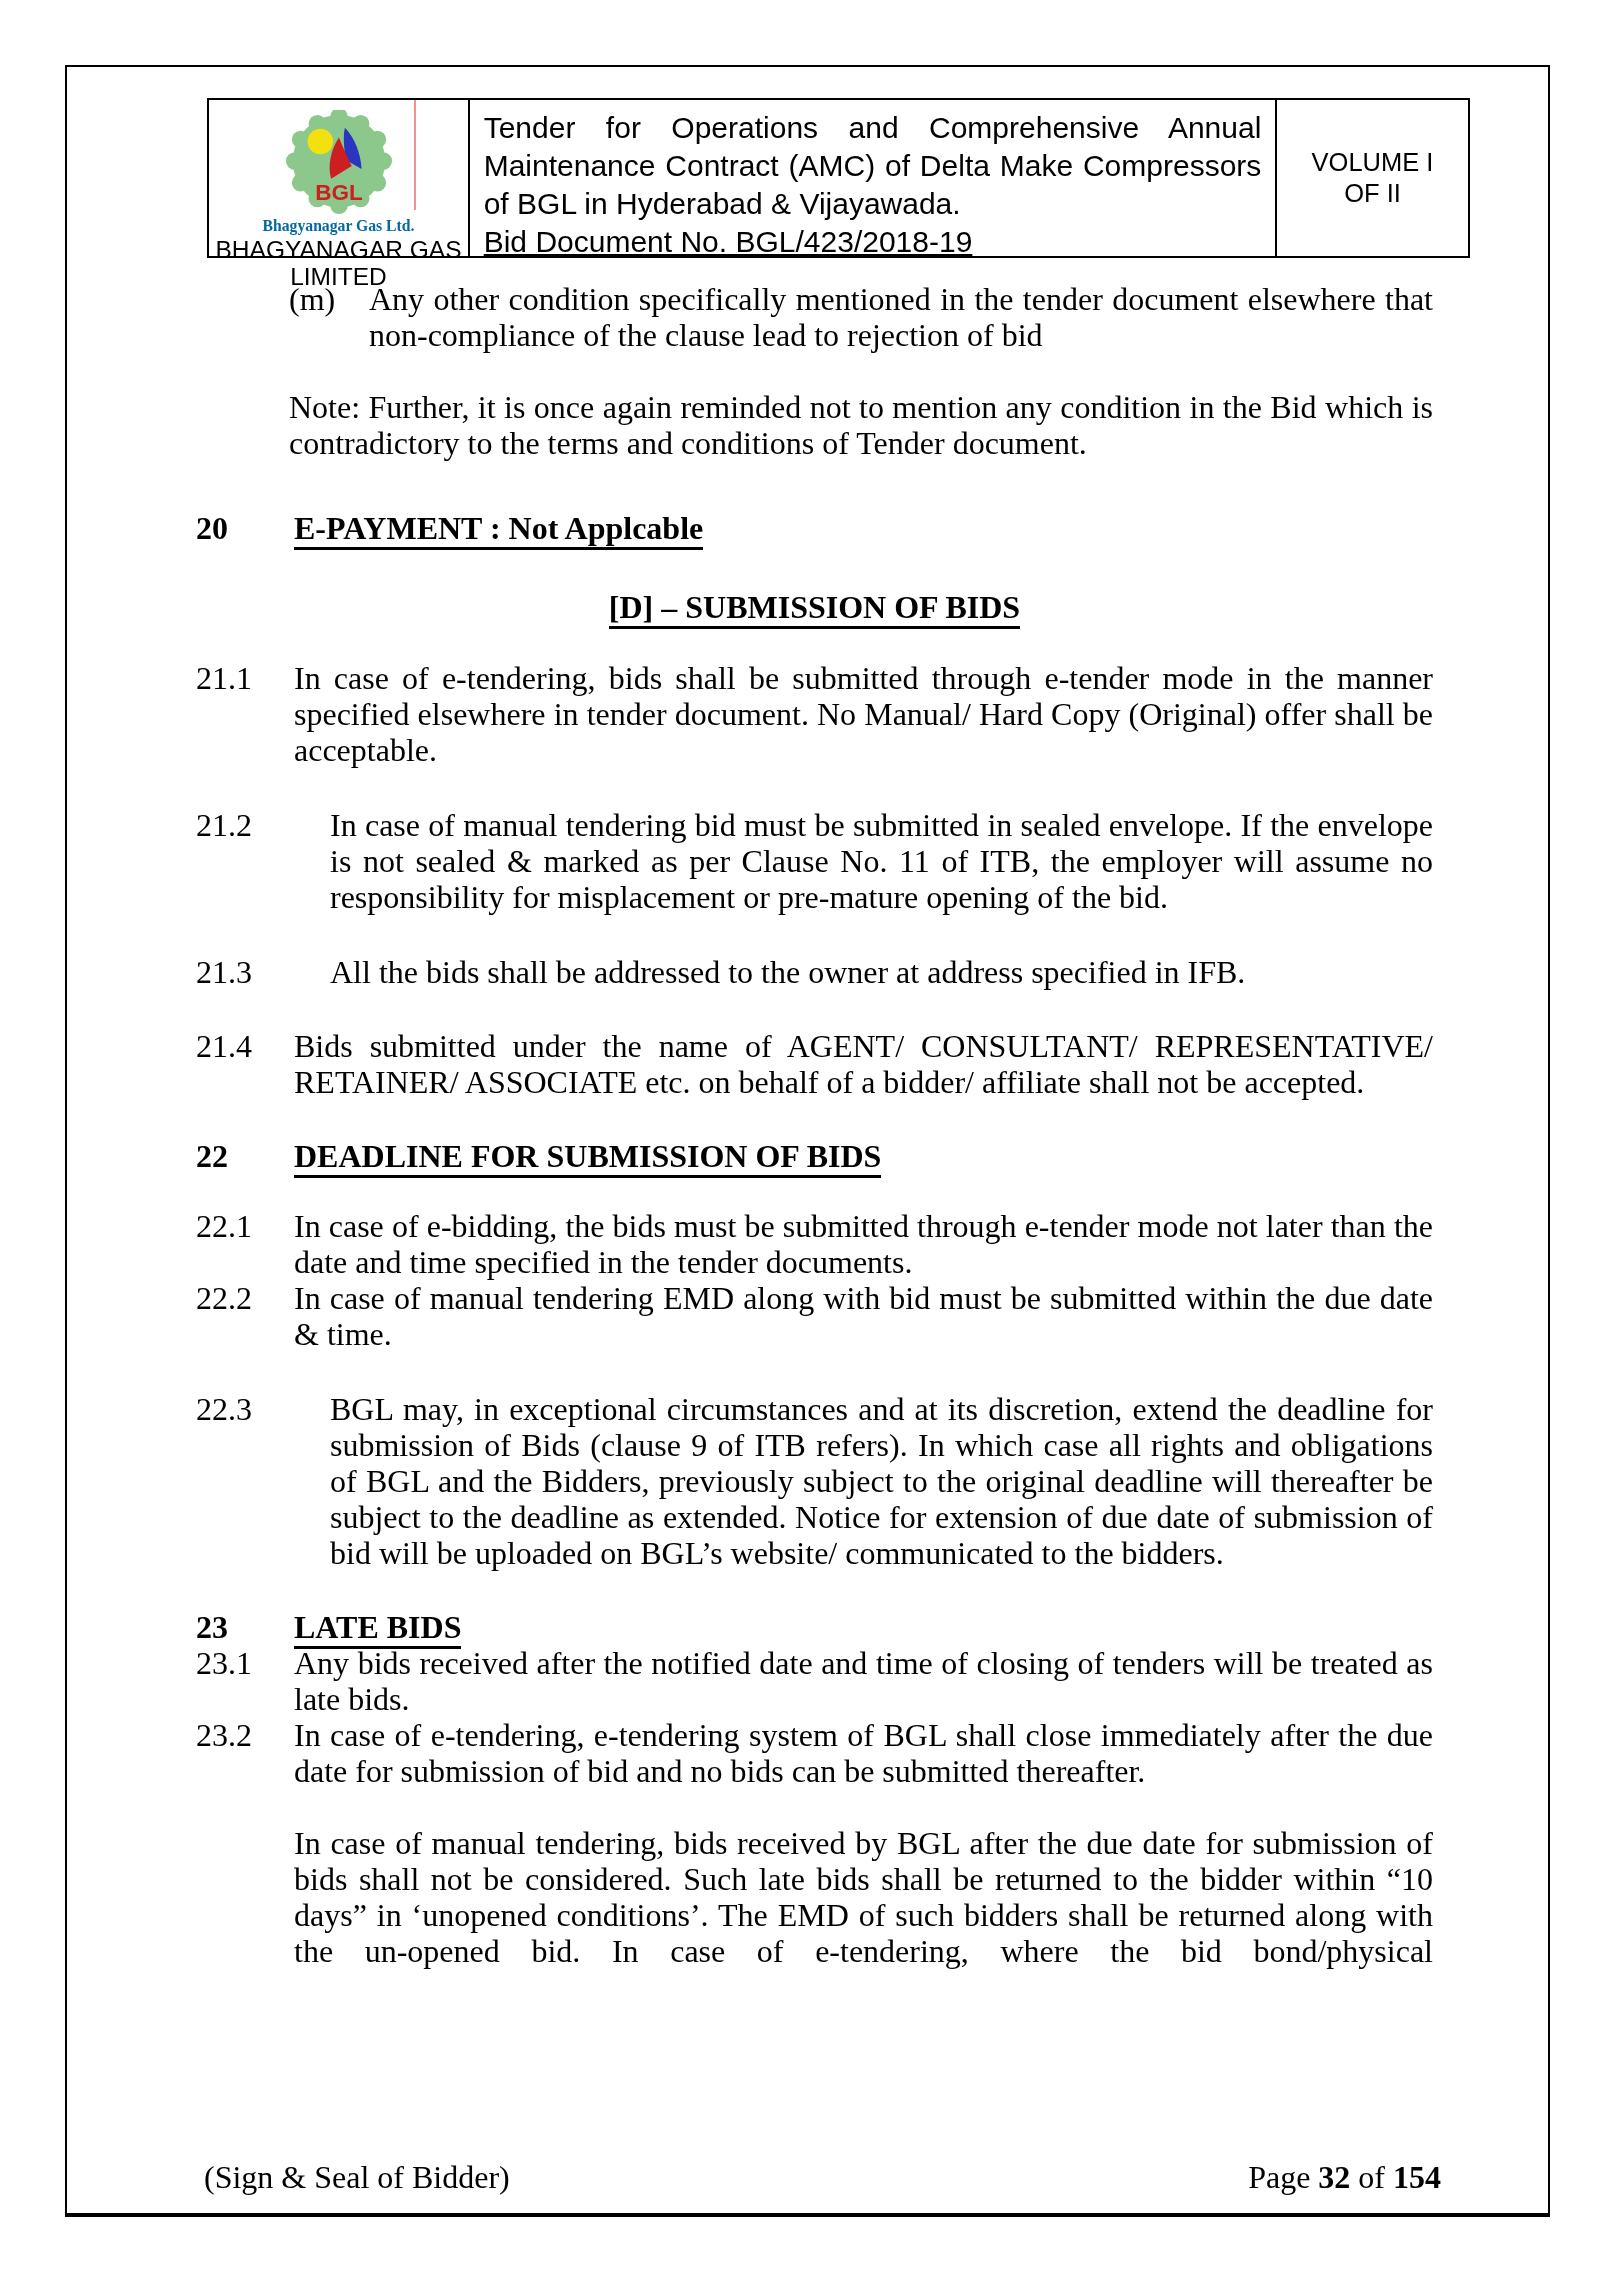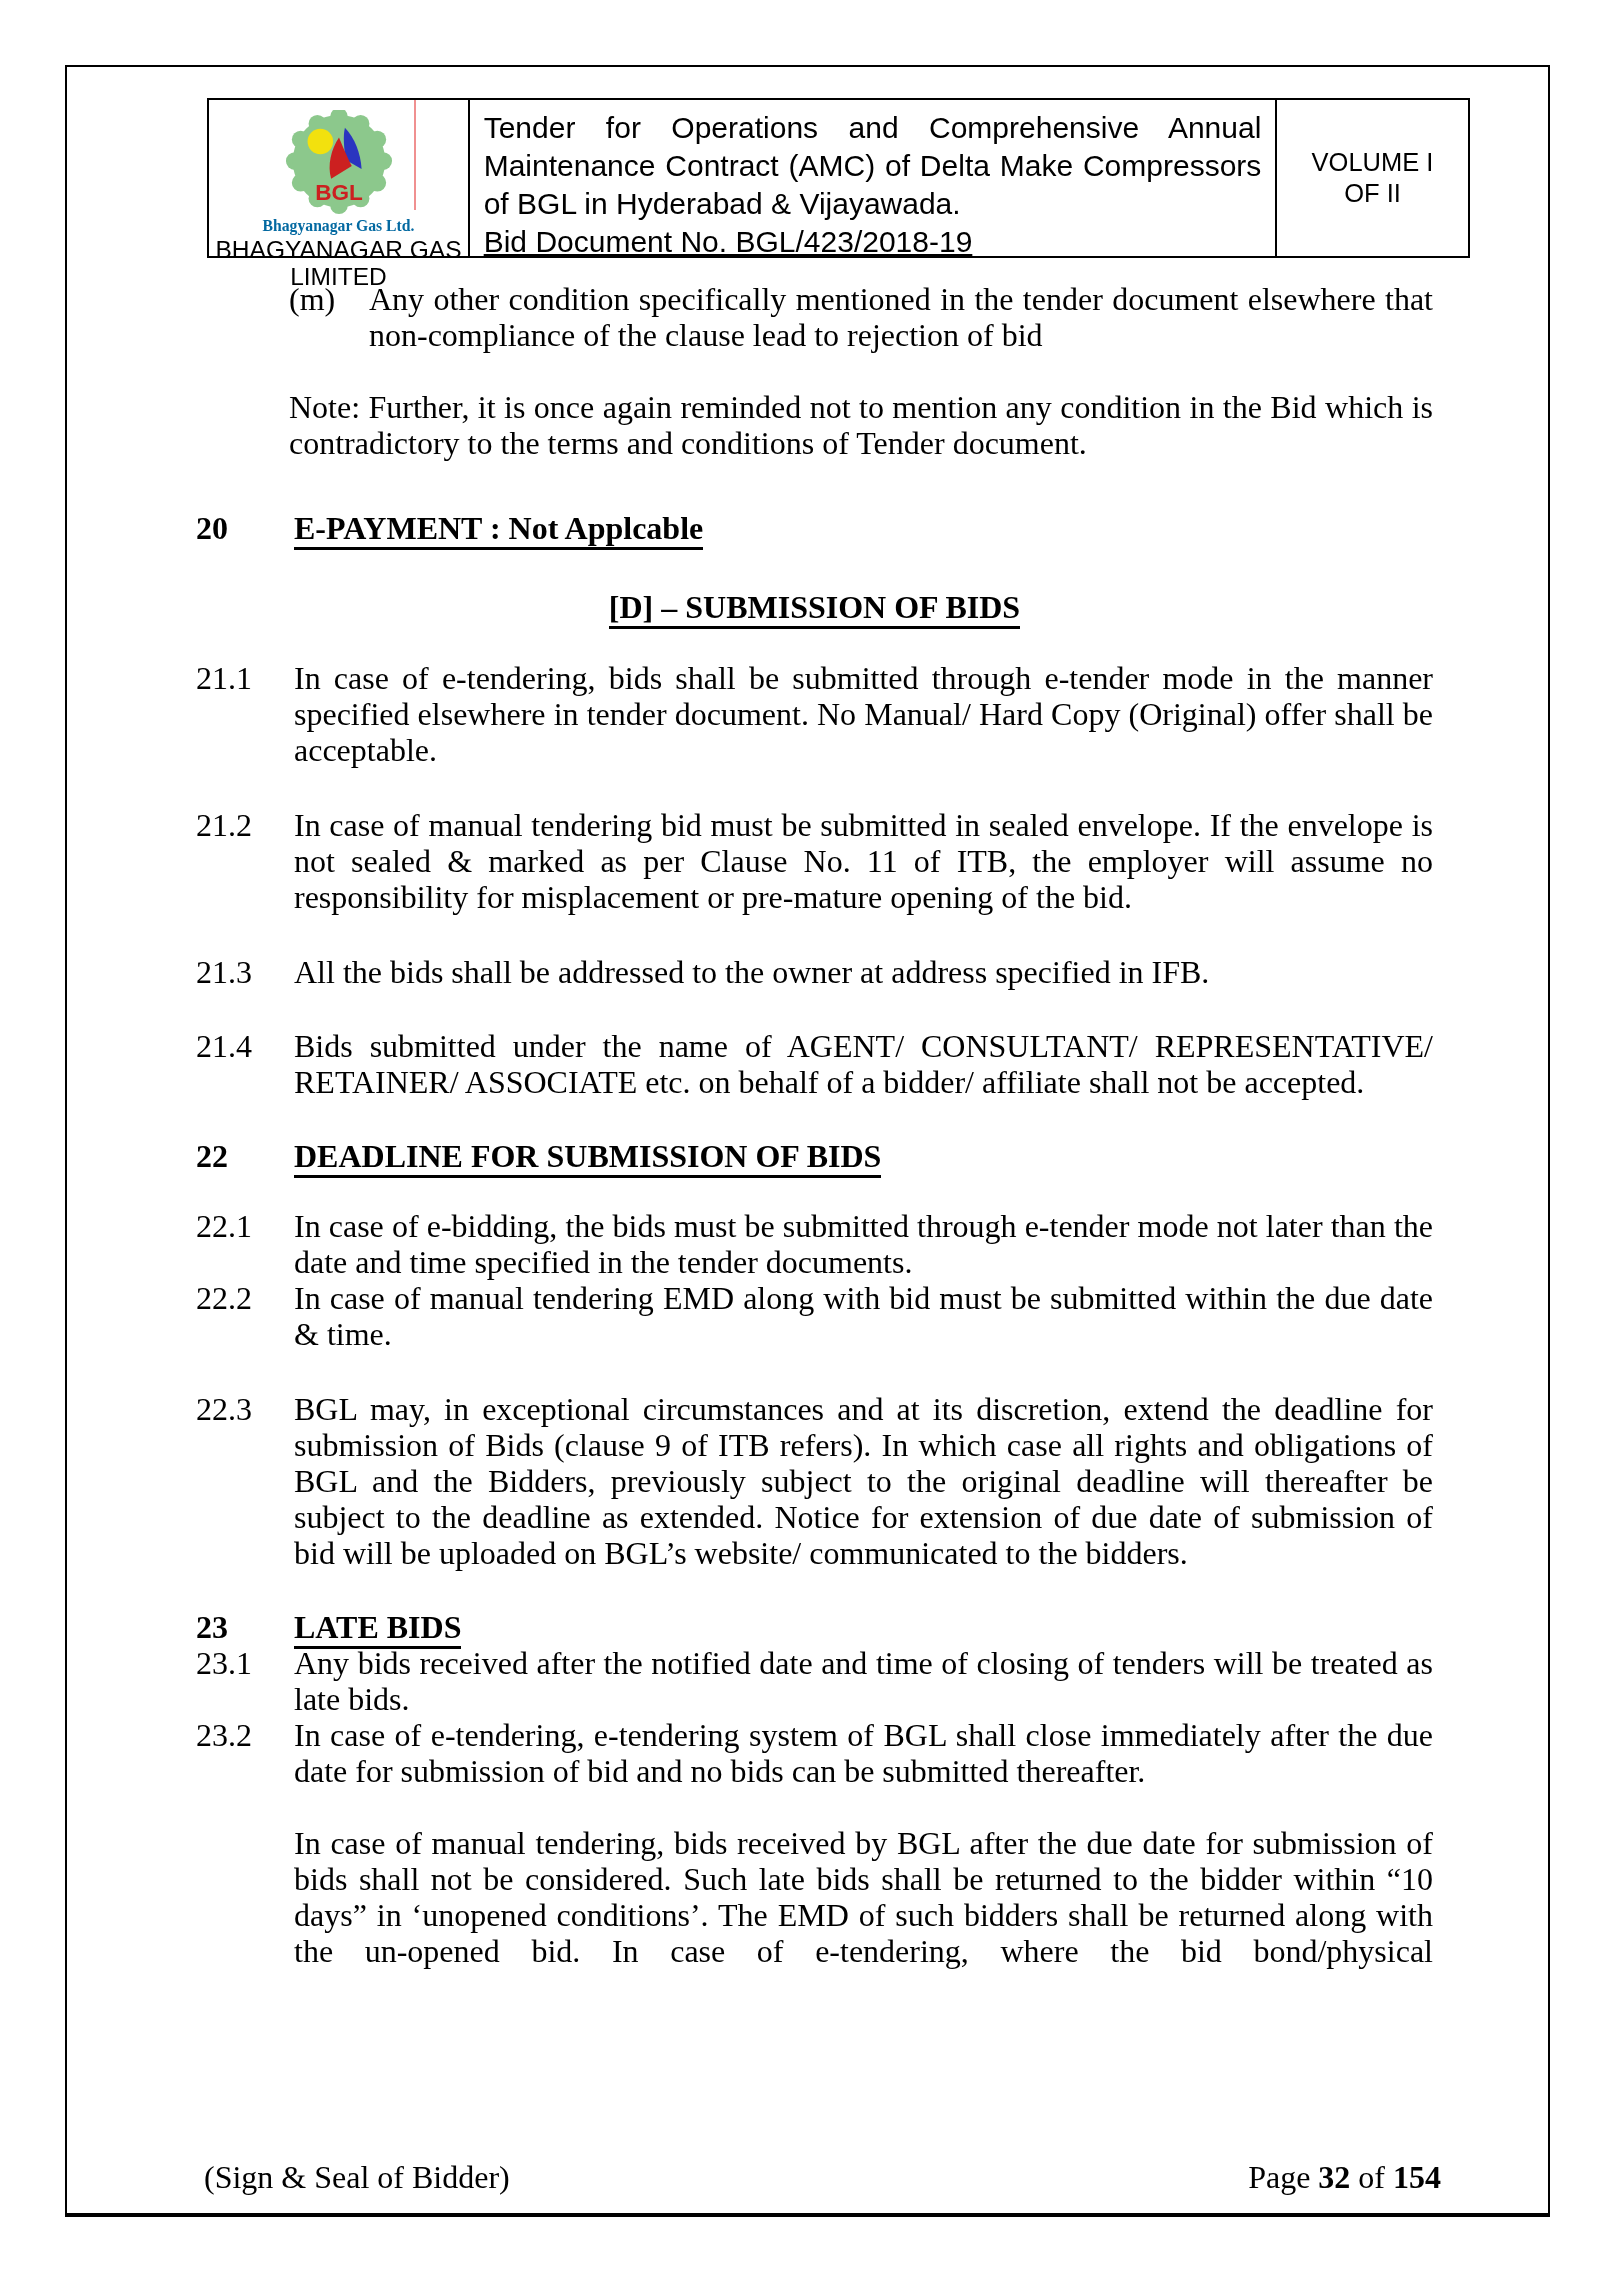--- a/index.html
+++ b/index.html
@@ -75,21 +75,21 @@
   .h-underline{border-bottom:3.9px solid #000;padding-bottom:1px;}
   .center-heading{text-align:center;font-weight:bold;}
   .m-row{display:flex;margin-left:93px;}
   .m-label{width:80px;flex-shrink:0;}
   .m-text{flex:1;text-align:justify;}
   .note-block{margin-left:93px;text-align:justify;}
   .justify-last{text-align-last:justify;}
   .final-para{margin-left:98px;text-align:justify;}
   
   .mt37{margin-top:36px;} .mt50{margin-top:49px;} .mt44{margin-top:43px;}
-  .mt34{margin-top:33px;} .mt25{margin-top:35px;} .mt40{margin-top:39px;}
+  .mt34{margin-top:33px;} .mt25{margin-top:35px;} .mt40{margin-top:39px;gap:36px;}
   .mt39{margin-top:38px;} .mt35{margin-top:34px;} .mt0{margin-top:0;}
   
   .footer{
     position:absolute;left:204px;top:2159px;width:1237px;
     display:flex;justify-content:space-between;
     font-size:32px;line-height:36px;
   }
   .bold{font-weight:bold;}
   
   .logo-box{width:118px;height:110px;position:relative;}

